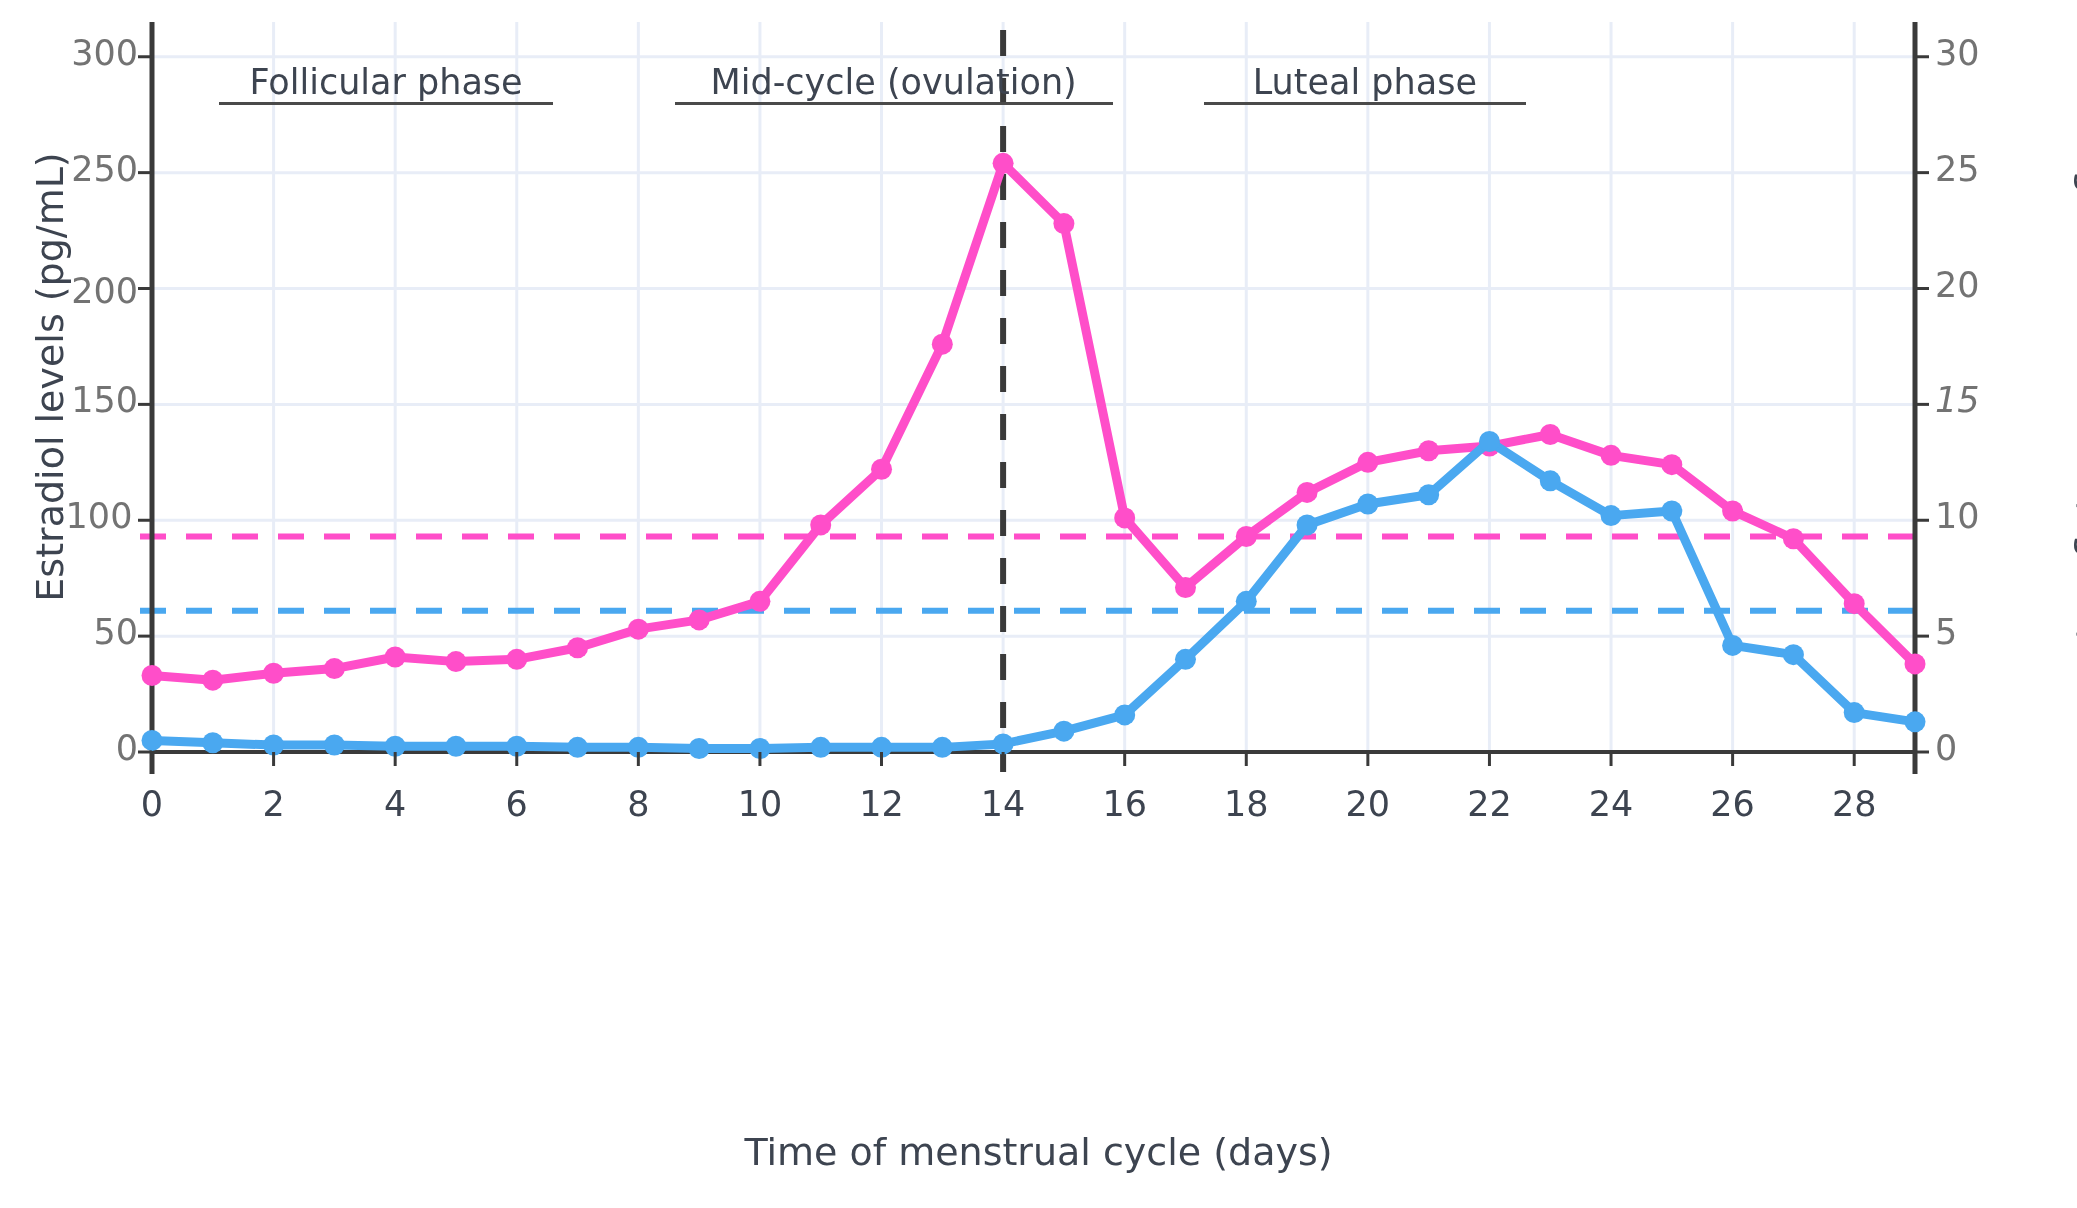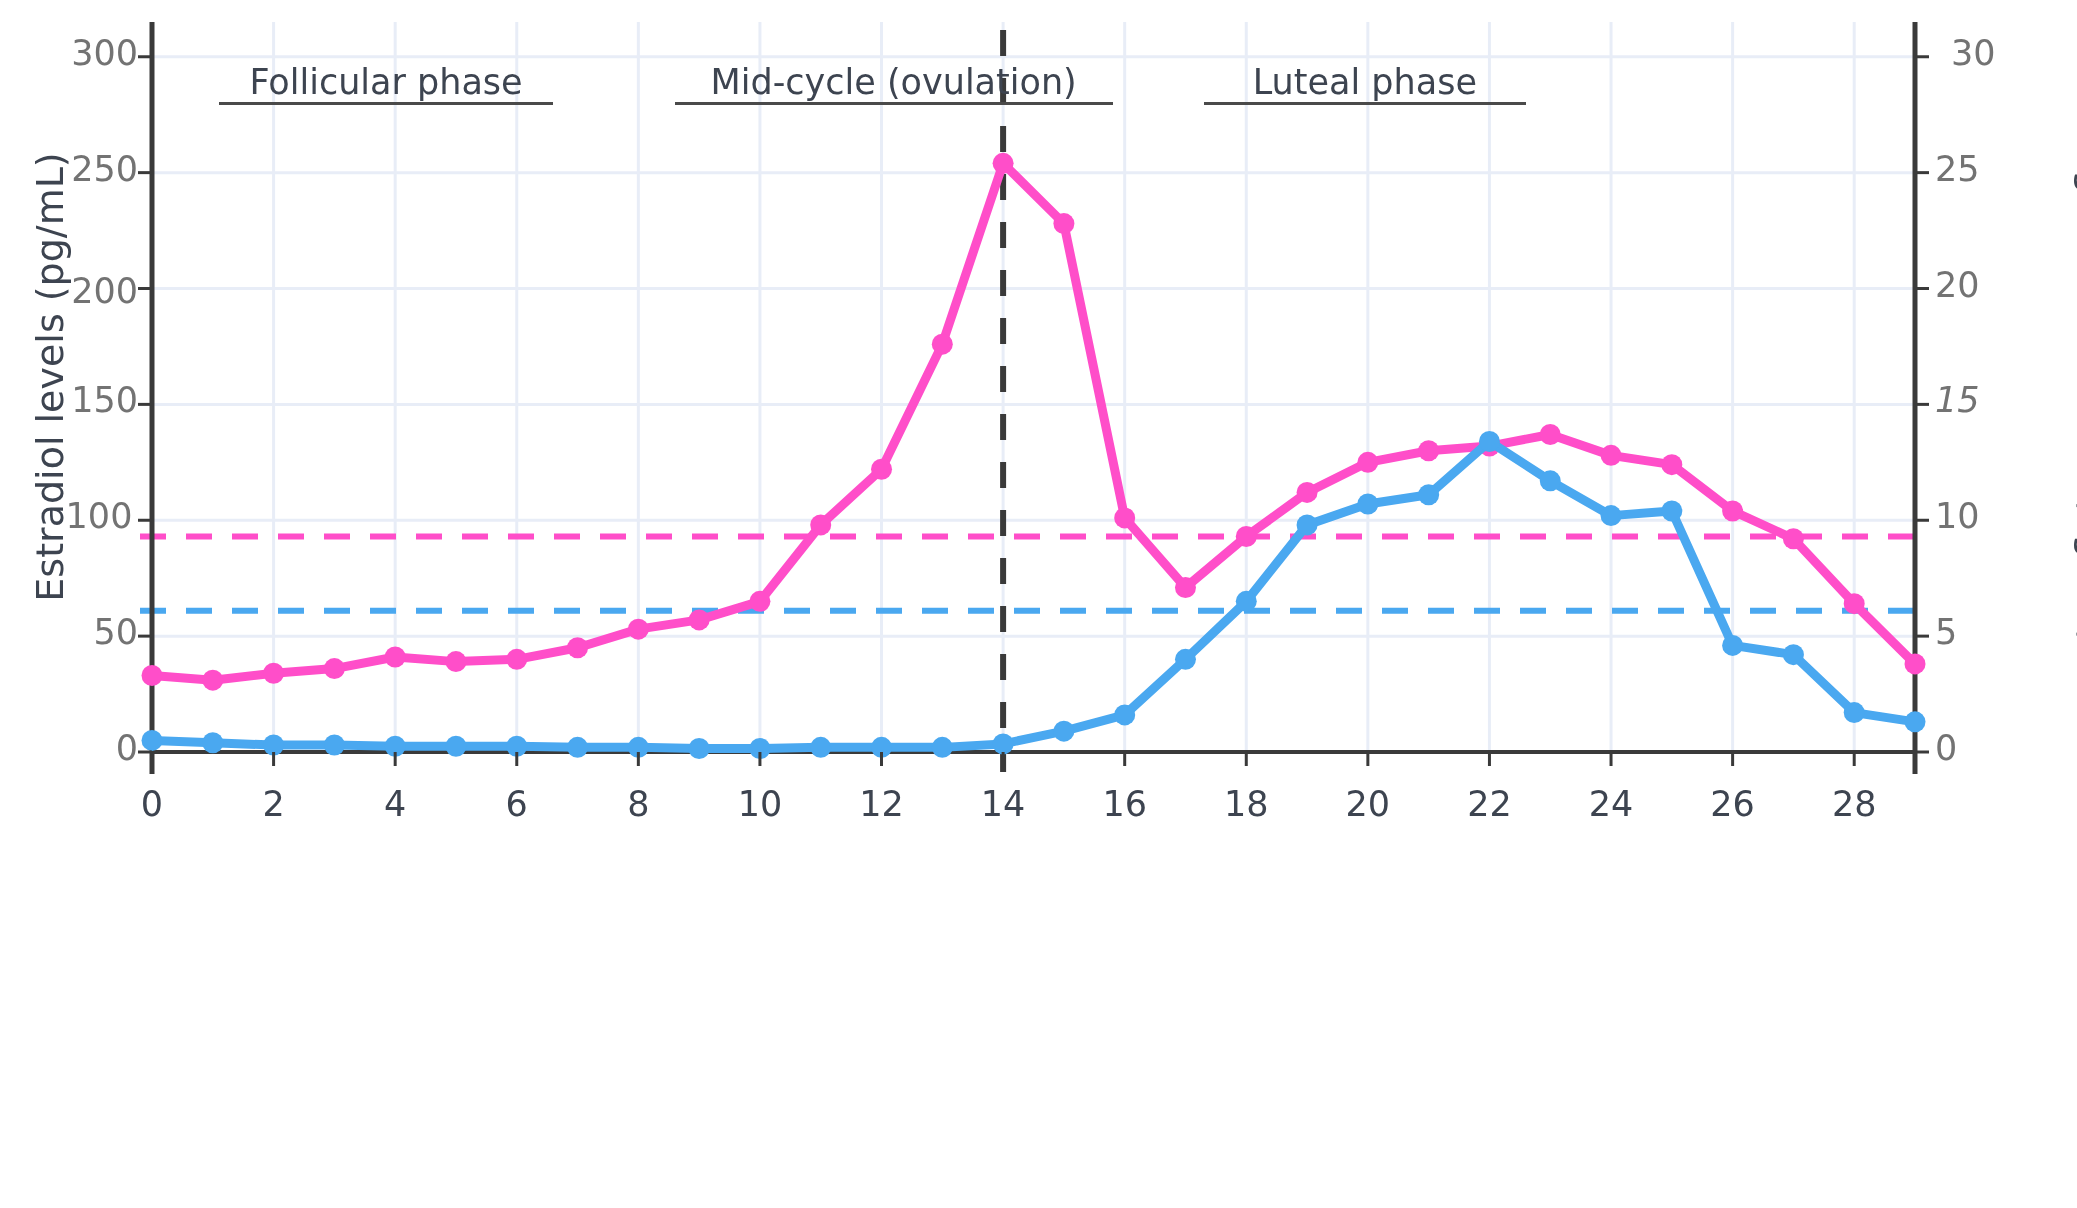--- a/index.html
+++ b/index.html
@@ -163,38 +163,39 @@
       <line x1="1246.2758620689656" x2="1246.2758620689656" y1="752" y2="766" stroke="#3a3a3a" stroke-width="3"></line>
       <line x1="1367.8620689655172" x2="1367.8620689655172" y1="752" y2="766" stroke="#3a3a3a" stroke-width="3"></line>
       <line x1="1489.4482758620688" x2="1489.4482758620688" y1="752" y2="766" stroke="#3a3a3a" stroke-width="3"></line>
       <line x1="1611.0344827586207" x2="1611.0344827586207" y1="752" y2="766" stroke="#3a3a3a" stroke-width="3"></line>
       <line x1="1732.6206896551723" x2="1732.6206896551723" y1="752" y2="766" stroke="#3a3a3a" stroke-width="3"></line>
       <line x1="1854.2068965517242" x2="1854.2068965517242" y1="752" y2="766" stroke="#3a3a3a" stroke-width="3"></line>
     </svg>
 
   <div class="ytitle-left">Estradiol levels (pg/mL)</div>
   <div class="ytitle-right">Progesterone levels (ng/mL)</div>
+  <div class="xtitle">Time of menstrual cycle (days)</div>
 
   <div id="yticks-left">
       <div class="ytick" style="left: 60px; width: 78px; text-align: right; top: 728px;">0</div>
       <div class="ytick" style="left: 60px; width: 78px; text-align: right; top: 612.127px;">50</div>
       <div class="ytick" style="left: 60px; width: 78px; text-align: center; top: 496.254px;">100</div>
       <div class="ytick" style="left: 60px; width: 78px; text-align: right; top: 380.381px;">150</div>
       <div class="ytick" style="left: 60px; width: 78px; text-align: right; top: 271px;">200</div>
       <div class="ytick" style="left: 60px; width: 78px; text-align: right; top: 148.635px;">250</div>
       <div class="ytick" style="left: 60px; width: 78px; text-align: right; top: 32.7619px;">300</div>
     </div>
   <div id="yticks-right">
       <div class="ytick" style="left: 1935px; text-align: left; top: 728px;">0</div>
       <div class="ytick" style="left: 1935px; text-align: left; top: 612.127px;">5</div>
       <div class="ytick" style="left: 1935px; text-align: left; top: 496.254px;">10</div>
       <div class="ytick" style="left: 1935px; text-align: left; top: 380.381px; font-style: italic;">15</div>
       <div class="ytick" style="left: 1935px; text-align: left; top: 264.508px;">20</div>
       <div class="ytick" style="left: 1935px; text-align: left; top: 148.635px;">25</div>
-      <div class="ytick" style="left: 1935px; text-align: right; top: 32.7619px; margin-left: 16px;">30</div>
+      <div class="ytick" style="left: 1935px; text-align: right; top: 32.7619px;">30</div>
     </div>
   <div id="xticks">
       <div class="xtick" style="left: 112px; top: 784px;">0</div>
       <div class="xtick" style="left: 233.586px; top: 784px;">2</div>
       <div class="xtick" style="left: 355.172px; top: 784px;">4</div>
       <div class="xtick" style="left: 476.759px; top: 784px;">6</div>
       <div class="xtick" style="left: 598.345px; top: 784px;">8</div>
       <div class="xtick" style="left: 719.931px; top: 784px;">10</div>
       <div class="xtick" style="left: 841.517px; top: 784px;">12</div>
       <div class="xtick" style="left: 963.103px; top: 784px;">14</div>

